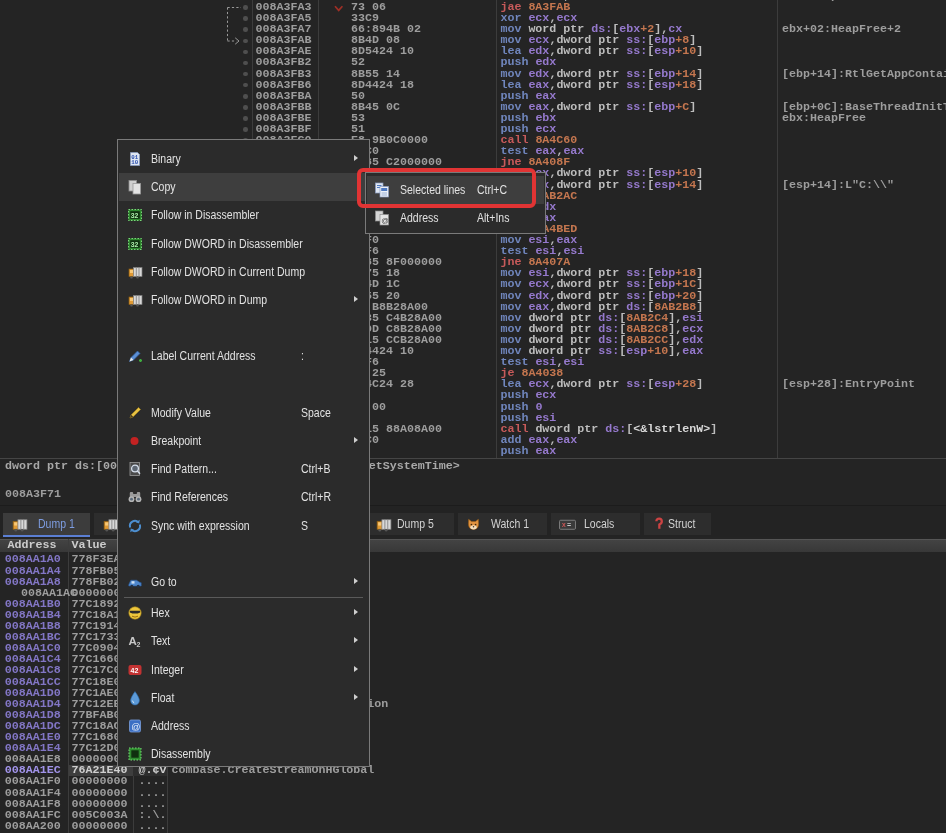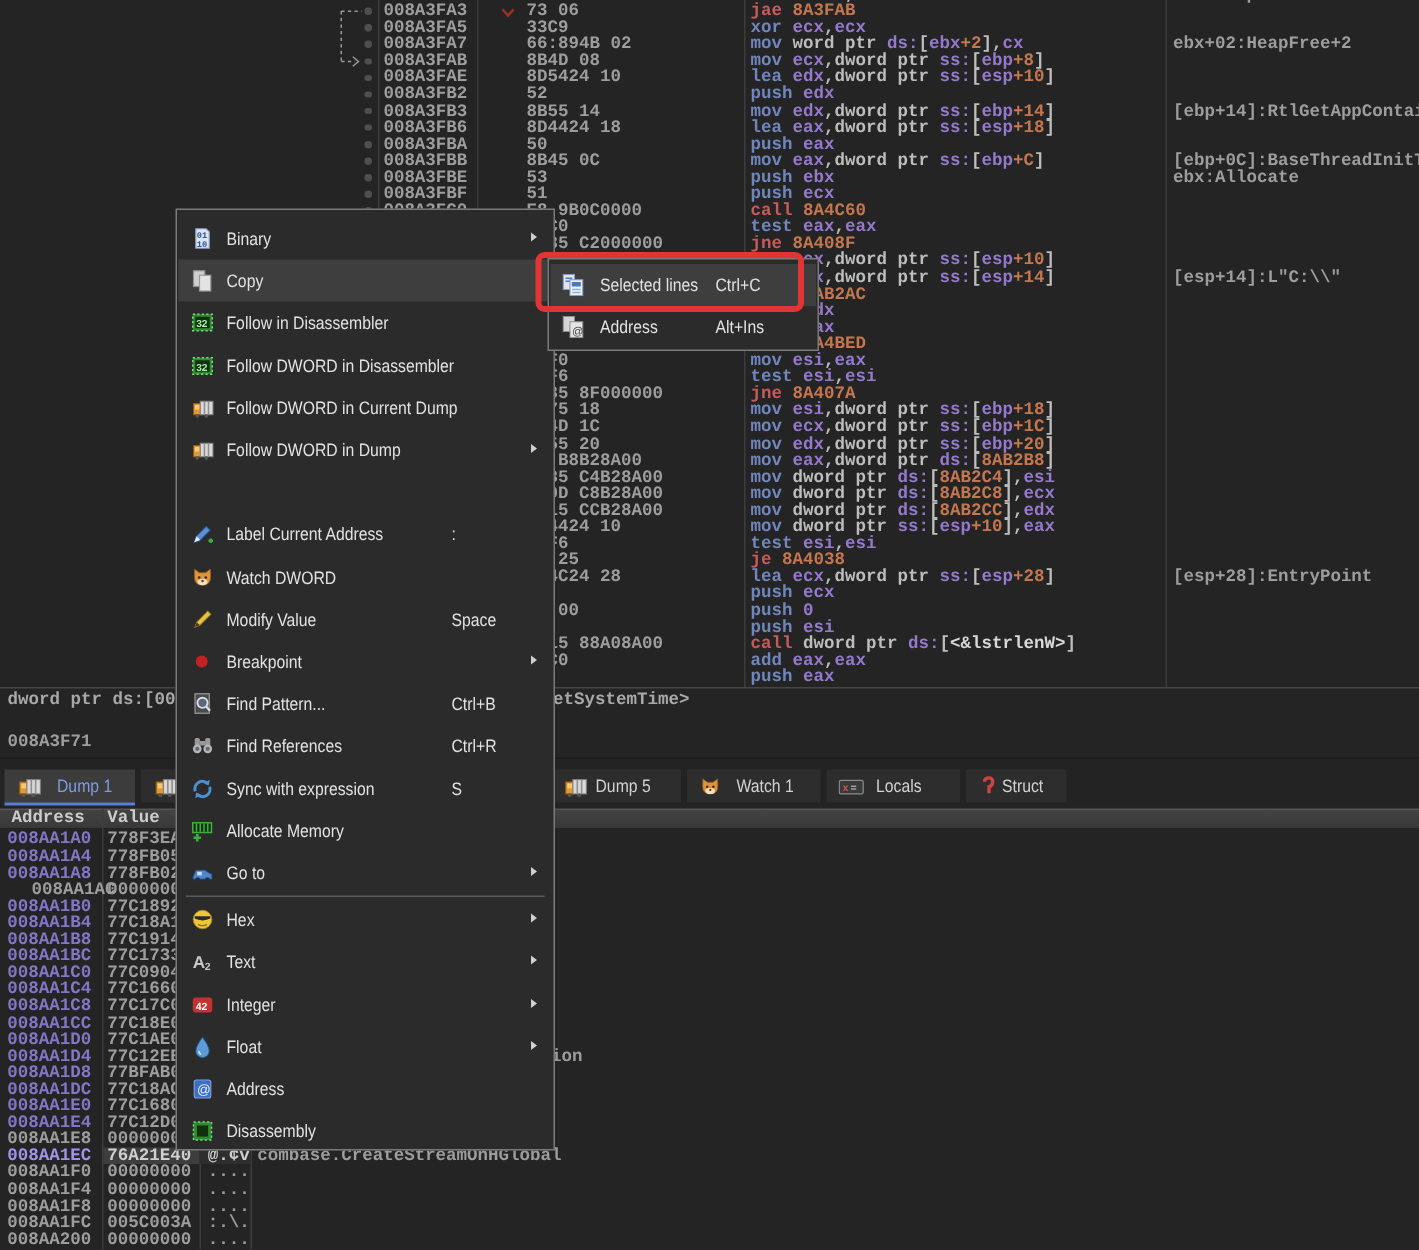--- a/index.html
+++ b/index.html
@@ -34,21 +34,21 @@
 <div class="r mono" style="top:57.45px"><span style="position:absolute;left:255.6px" class="ca">008A3FB2</span><span style="position:absolute;left:351px" class="ca">52</span><span style="position:absolute;left:500.4px"><span class="cm">push </span><span class="cr">edx</span></span></div>
 <div style="position:absolute;left:243.3px;top:60.70px;width:4.6px;height:4.6px;border-radius:50%;background:#4f4f4f"></div>
 <div class="r mono" style="top:68.55px"><span style="position:absolute;left:255.6px" class="ca">008A3FB3</span><span style="position:absolute;left:351px" class="ca">8B55 14</span><span style="position:absolute;left:500.4px"><span class="cm">mov </span><span class="cr">edx</span><span class="cb">,</span><span class="cb">dword ptr </span><span class="cr">ss:</span><span class="cb">[</span><span class="cr">ebp</span><span class="cn">+14</span><span class="cb">]</span></span><span style="position:absolute;left:782px" class="ca">[ebp+14]:RtlGetAppContainerNamedObjectPath</span></div>
 <div style="position:absolute;left:243.3px;top:71.80px;width:4.6px;height:4.6px;border-radius:50%;background:#4f4f4f"></div>
 <div class="r mono" style="top:79.65px"><span style="position:absolute;left:255.6px" class="ca">008A3FB6</span><span style="position:absolute;left:351px" class="ca">8D4424 18</span><span style="position:absolute;left:500.4px"><span class="cm">lea </span><span class="cr">eax</span><span class="cb">,</span><span class="cb">dword ptr </span><span class="cr">ss:</span><span class="cb">[</span><span class="cr">esp</span><span class="cn">+18</span><span class="cb">]</span></span></div>
 <div style="position:absolute;left:243.3px;top:82.90px;width:4.6px;height:4.6px;border-radius:50%;background:#4f4f4f"></div>
 <div class="r mono" style="top:90.75px"><span style="position:absolute;left:255.6px" class="ca">008A3FBA</span><span style="position:absolute;left:351px" class="ca">50</span><span style="position:absolute;left:500.4px"><span class="cm">push </span><span class="cr">eax</span></span></div>
 <div style="position:absolute;left:243.3px;top:94.00px;width:4.6px;height:4.6px;border-radius:50%;background:#4f4f4f"></div>
 <div class="r mono" style="top:101.85px"><span style="position:absolute;left:255.6px" class="ca">008A3FBB</span><span style="position:absolute;left:351px" class="ca">8B45 0C</span><span style="position:absolute;left:500.4px"><span class="cm">mov </span><span class="cr">eax</span><span class="cb">,</span><span class="cb">dword ptr </span><span class="cr">ss:</span><span class="cb">[</span><span class="cr">ebp</span><span class="cn">+C</span><span class="cb">]</span></span><span style="position:absolute;left:782px" class="ca">[ebp+0C]:BaseThreadInitThunk</span></div>
 <div style="position:absolute;left:243.3px;top:105.10px;width:4.6px;height:4.6px;border-radius:50%;background:#4f4f4f"></div>
-<div class="r mono" style="top:112.95px"><span style="position:absolute;left:255.6px" class="ca">008A3FBE</span><span style="position:absolute;left:351px" class="ca">53</span><span style="position:absolute;left:500.4px"><span class="cm">push </span><span class="cr">ebx</span></span><span style="position:absolute;left:782px" class="ca">ebx:Allocate</span></div>
+<div class="r mono" style="top:112.95px"><span style="position:absolute;left:255.6px" class="ca">008A3FBE</span><span style="position:absolute;left:351px" class="ca">53</span><span style="position:absolute;left:500.4px"><span class="cm">push </span><span class="cr">ebx</span></span><span style="position:absolute;left:782px" class="ca">ebx:HeapFree</span></div>
 <div style="position:absolute;left:243.3px;top:116.20px;width:4.6px;height:4.6px;border-radius:50%;background:#4f4f4f"></div>
 <div class="r mono" style="top:124.05px"><span style="position:absolute;left:255.6px" class="ca">008A3FBF</span><span style="position:absolute;left:351px" class="ca">51</span><span style="position:absolute;left:500.4px"><span class="cm">push </span><span class="cr">ecx</span></span></div>
 <div style="position:absolute;left:243.3px;top:127.30px;width:4.6px;height:4.6px;border-radius:50%;background:#4f4f4f"></div>
 <div class="r mono" style="top:135.15px"><span style="position:absolute;left:255.6px" class="ca">008A3FC0</span><span style="position:absolute;left:351px" class="ca">E8 9B0C0000</span><span style="position:absolute;left:500.4px"><span class="cj">call </span><span class="cn">8A4C60</span></span></div>
 <div style="position:absolute;left:243.3px;top:138.40px;width:4.6px;height:4.6px;border-radius:50%;background:#4f4f4f"></div>
 <div class="r mono" style="top:146.25px"><span style="position:absolute;left:255.6px" class="ca">008A3FC5</span><span style="position:absolute;left:351px" class="ca">85C0</span><span style="position:absolute;left:500.4px"><span class="cm">test </span><span class="cr">eax</span><span class="cb">,</span><span class="cr">eax</span></span></div>
 <div style="position:absolute;left:243.3px;top:149.50px;width:4.6px;height:4.6px;border-radius:50%;background:#4f4f4f"></div>
 <div class="r mono" style="top:157.35px"><span style="position:absolute;left:255.6px" class="ca">008A3FC7</span><span style="position:absolute;left:351px" class="ca">0F85 C2000000</span><span style="position:absolute;left:500.4px"><span class="cj">jne </span><span class="cn">8A408F</span></span></div>
 <div style="position:absolute;left:243.3px;top:160.60px;width:4.6px;height:4.6px;border-radius:50%;background:#4f4f4f"></div>
 <div class="r mono" style="top:168.45px"><span style="position:absolute;left:255.6px" class="ca">008A3FCD</span><span style="position:absolute;left:351px" class="ca">8B4C24 10</span><span style="position:absolute;left:500.4px"><span class="cm">mov </span><span class="cr">ecx</span><span class="cb">,</span><span class="cb">dword ptr </span><span class="cr">ss:</span><span class="cb">[</span><span class="cr">esp</span><span class="cn">+10</span><span class="cb">]</span></span></div>
@@ -288,30 +288,20 @@
     </div>
     <div class="mitem" style="top:202.4px">
       <div class="micon"><svg width="16" height="16" viewBox="0 0 16 16">
           <path d="M2.5 13.5 L4 9.5 L10.5 3 L13 5.5 L6.5 12 Z" fill="#5b8fd6" stroke="#2f5e9e" stroke-width="0.7"></path>
           <path d="M2.5 13.5 L4 9.5 L6.5 12 Z" fill="#e8e8e8"></path>
           <path d="M12 12.5 h3 M13.5 11 v3" stroke="#3fae3f" stroke-width="1.6"></path>
         </svg></div>
       <div class="mlabel">Label Current Address</div>
       <div class="mshort">:</div>
     </div>
-    <div class="mitem" style="top:230.6px">
-      <div class="micon"><svg width="16" height="16" viewBox="0 0 16 16">
-          <path d="M2.8 2.5 L6 4.8 L10 4.8 L13.2 2.5 L13.4 7.5 Q13.4 13.2 8 13.2 Q2.6 13.2 2.6 7.5 Z" fill="#e0923f" stroke="#9a5d14" stroke-width="0.6"></path>
-          <ellipse cx="8" cy="11" rx="3.4" ry="2.2" fill="#f2dfc0"></ellipse>
-          <circle cx="5.8" cy="8" r="0.9" fill="#402a10"></circle>
-          <circle cx="10.2" cy="8" r="0.9" fill="#402a10"></circle>
-          <circle cx="8" cy="10.3" r="0.8" fill="#50351a"></circle>
-        </svg></div>
-      <div class="mlabel">Watch DWORD</div>
-    </div>
     <div class="mitem" style="top:258.8px">
       <div class="micon"><svg width="16" height="16" viewBox="0 0 16 16">
           <path d="M3 13 L4.2 9.8 L11.5 2.5 L13.5 4.5 L6.2 11.8 Z" fill="#e8c244" stroke="#a8861a" stroke-width="0.7"></path>
           <path d="M3 13 L4.2 9.8 L6.2 11.8 Z" fill="#4a3a20"></path>
         </svg></div>
       <div class="mlabel">Modify Value</div>
       <div class="mshort">Space</div>
     </div>
     <div class="mitem" style="top:287.0px">
       <div class="micon"><svg width="16" height="16" viewBox="0 0 16 16">
@@ -344,31 +334,20 @@
     </div>
     <div class="mitem" style="top:371.6px">
       <div class="micon"><svg width="16" height="16" viewBox="0 0 16 16">
           <path d="M3.2 9.5 A5 5 0 0 1 11.5 4.4" stroke="#4d8fd0" stroke-width="2" fill="none"></path>
           <path d="M12.8 1.8 L12.2 5.6 L8.8 4.2 Z" fill="#4d8fd0"></path>
           <path d="M12.8 6.5 A5 5 0 0 1 4.5 11.6" stroke="#4d8fd0" stroke-width="2" fill="none"></path>
           <path d="M3.2 14.2 L3.8 10.4 L7.2 11.8 Z" fill="#4d8fd0"></path>
         </svg></div>
       <div class="mlabel">Sync with expression</div>
       <div class="mshort">S</div>
-    </div>
-    <div class="mitem" style="top:399.8px">
-      <div class="micon"><svg width="16" height="16" viewBox="0 0 16 16">
-          <rect x="1.5" y="2.5" width="12.5" height="6.5" fill="#123311" stroke="#3fae3f" stroke-width="1"></rect>
-          <line x1="4" y1="3" x2="4" y2="8.5" stroke="#3fae3f"></line>
-          <line x1="6.5" y1="3" x2="6.5" y2="8.5" stroke="#3fae3f"></line>
-          <line x1="9" y1="3" x2="9" y2="8.5" stroke="#3fae3f"></line>
-          <line x1="11.5" y1="3" x2="11.5" y2="8.5" stroke="#3fae3f"></line>
-          <path d="M2 12.5 h5 M4.5 10 v5" stroke="#3fae3f" stroke-width="1.8"></path>
-        </svg></div>
-      <div class="mlabel">Allocate Memory</div>
     </div>
     <div class="mitem" style="top:428.0px">
       <div class="micon"><svg width="16" height="16" viewBox="0 0 16 16">
           <path d="M1.8 10.5 L3.8 6.2 L9.5 6.2 L13 8.5 L14.2 8.7 L14.2 12 L1.8 12 Z" fill="#4d86cc" stroke="#2a5a9a" stroke-width="0.6"></path>
           <rect x="4.5" y="7.2" width="3" height="2.4" fill="#cfe2f5"></rect>
           <circle cx="4.8" cy="12.3" r="1.5" fill="#223044"></circle>
           <circle cx="11.2" cy="12.3" r="1.5" fill="#223044"></circle>
         </svg></div>
       <div class="mlabel">Go to</div>
       <div class="marrow"></div>

